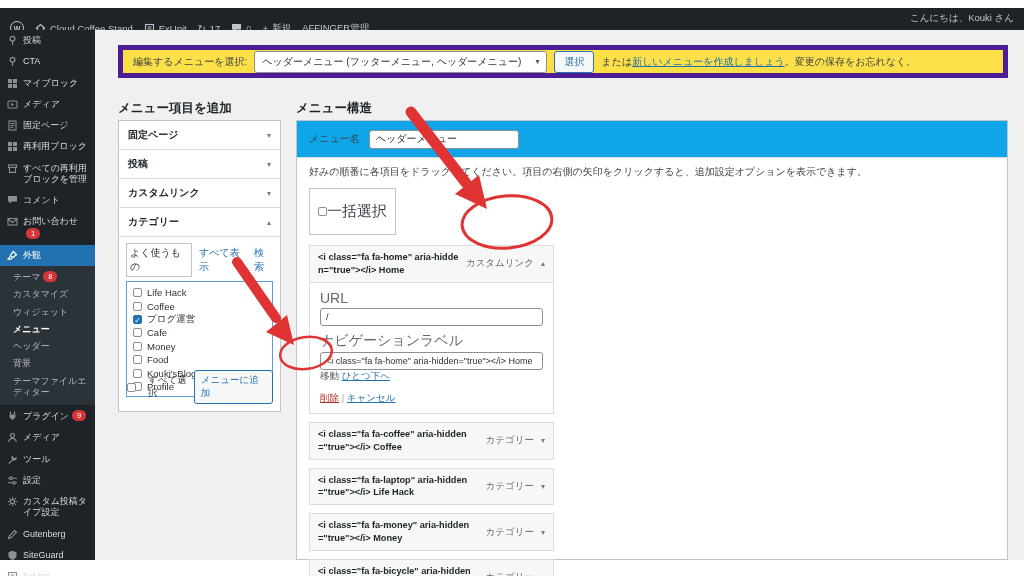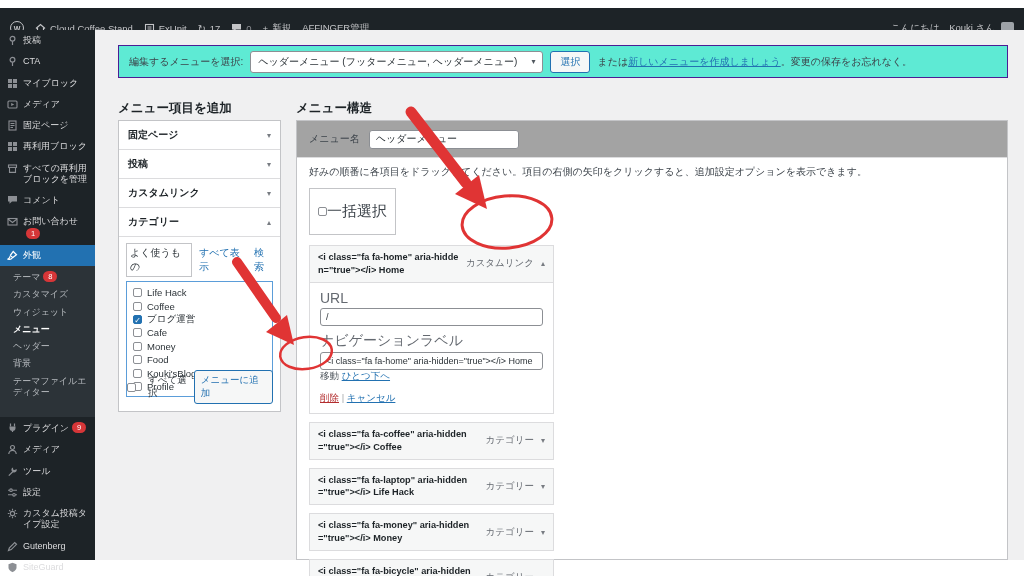--- a/index.html
+++ b/index.html
@@ -5,42 +5,42 @@
   html,body { margin:0; padding:0; background:#fff; }
   .frame { position:relative; width:1024px; height:576px; background:#fff; overflow:hidden;
            font-family:"Liberation Sans","DejaVu Sans",sans-serif; -webkit-font-smoothing:antialiased; }
   
   #adminbar { position:absolute; left:0; right:0; top:8px; height:40px; background:#1d2327;
               display:flex; align-items:center; color:#c3c4c7; font-size:9.5px; gap:11px; padding:6px 10px; box-sizing:border-box; }
   .ab-item { display:flex; align-items:center; gap:4px; white-space:nowrap; }
   .ab-dim { color:#8c8f94; }
   .wplogo { width:12px; height:12px; border:1.3px solid #c3c4c7; border-radius:50%; font-size:7px; font-weight:bold;
             display:flex; align-items:center; justify-content:center; color:#c3c4c7; }
-  .ab-right { margin-left:auto; display:flex; gap:6px; }
+  .ab-right { margin-left:auto; display:flex; gap:6px;flex-direction:column; }
   .avatar { width:13px; height:13px; background:#9ea3a8; border-radius:2px; }
   .ico { display:inline-flex; flex:none; }
   .ico svg { display:block; }
   
   #sidebar { position:absolute; left:0; top:30px; width:95px; height:530px; background:#1d2327;
              color:#dcdcde; font-size:9px; line-height:1.25; }
   .sb-item { display:flex; gap:5px; padding:5px 4px 5px 7px; align-items:flex-start; position:relative; }
   .sb-item .ico { color:#8c8f94; margin-top:0px; }
   .sb-active { background:#2271b1; color:#fff; }
   .sb-active .ico { color:#fff; }
   .sb-arrow { position:absolute; right:-6px; top:50%; margin-top:-5px; width:0; height:0;
               border-top:5px solid transparent; border-bottom:5px solid transparent; border-left:6px solid #2271b1; }
-  .sb-sub { background:#2c3338; padding:2px 0 16px; }
+  .sb-sub { background:#2c3338; padding:2px 0 4px; }
   .sb-sub-item { padding:3px 4px 3px 13px; color:#b8bcc0; }
   .sb-sub-item.current { color:#fff; font-weight:bold; }
   .badge { display:inline-block; min-width:7px; padding:1px 3.5px; background:#d63638; color:#fff;
            border-radius:8px; font-size:7.5px; text-align:center; margin-left:3px; line-height:1.2; vertical-align:1px; }
   
   #content { position:absolute; left:95px; top:30px; width:929px; height:530px; background:#f0f0f1; }
-  .manage-row { position:absolute; left:23px; top:15px; width:890px; height:33px; background:#5eead4;
-                border:1px solid #4c1d95; box-sizing:border-box; display:flex; align-items:center; gap:7px;
+  .manage-row { position:absolute; left:23px; top:15px; width:890px; height:33px; background:#fde047;
+                border:5px solid #4c1d95; box-sizing:border-box; display:flex; align-items:center; gap:7px;
                 padding:0 10px; font-size:10px; color:#3c434a; }
   .select-box { border:1px solid #8c8f94; border-radius:3px; padding:3px 7px; background:#fff;
                 display:flex; gap:14px; align-items:center; font-size:10px; color:#2c3338; }
   .caret { color:#50575e; font-size:8px; }
   .btn-secondary { border:1px solid #2271b1; color:#2271b1; background:#f6f7f7; border-radius:3px;
                    padding:3px 9px; font-size:10px; cursor:pointer; }
   a.link { color:#2271b1; text-decoration:underline; cursor:pointer; }
   .panel-title { position:absolute; font-size:12.5px; font-weight:bold; color:#1d2327; }
   
   #addPanel { position:absolute; left:23px; top:90px; width:163px; height:292px; background:#fff;
@@ -58,21 +58,21 @@
         font-size:8px; line-height:9px; text-align:center; color:transparent; box-sizing:border-box; }
   .cb.checked { background:#2271b1; border-color:#2271b1; color:#fff; }
   .add-footer { position:absolute; left:8px; right:7px; bottom:7px; display:flex; align-items:center;
                 justify-content:space-between; font-size:9.5px; color:#2c3338; }
   .cb-row { display:flex; gap:12px; align-items:center; }
   .btn-outline { border:1px solid #2271b1; color:#2271b1; background:#f6f7f7; border-radius:3px;
                  padding:3px 6px; font-size:9.5px; cursor:pointer; }
   
   #structPanel { position:absolute; left:201px; top:90px; width:712px; height:440px; background:#fff;
                  border:1px solid #c3c4c7; box-sizing:border-box; }
-  .struct-head { height:36px; background:#a3a3a3; border-bottom:1px solid #dcdcde; display:flex;
+  .struct-head { height:36px; background:#0ea5e9; border-bottom:1px solid #dcdcde; display:flex;
                  align-items:center; gap:9px; padding:0 12px; font-size:10px; color:#3c434a; }
   .name-input { width:150px; height:19px; border:1px solid #8c8f94; border-radius:3px; font-size:10px;
                 padding:0 6px; color:#2c3338; font-family:inherit; box-sizing:border-box; }
   .struct-body { padding:7px 12px; font-size:10px; color:#3c434a; }
   .bulk { display:inline-flex; align-items:center; border:1px solid #c3c4c7; padding:13px 8px;
           margin-top:9px; background:#fff; font-size:15px; }
   .menu-card { width:245px; }
   .mt8 { margin-top:8px; } .mt10 { margin-top:10px; }
   .card-head { border:1px solid #dcdcde; background:#f6f7f7; display:flex; padding:5px 8px; gap:6px;
                box-sizing:border-box; cursor:move; }

